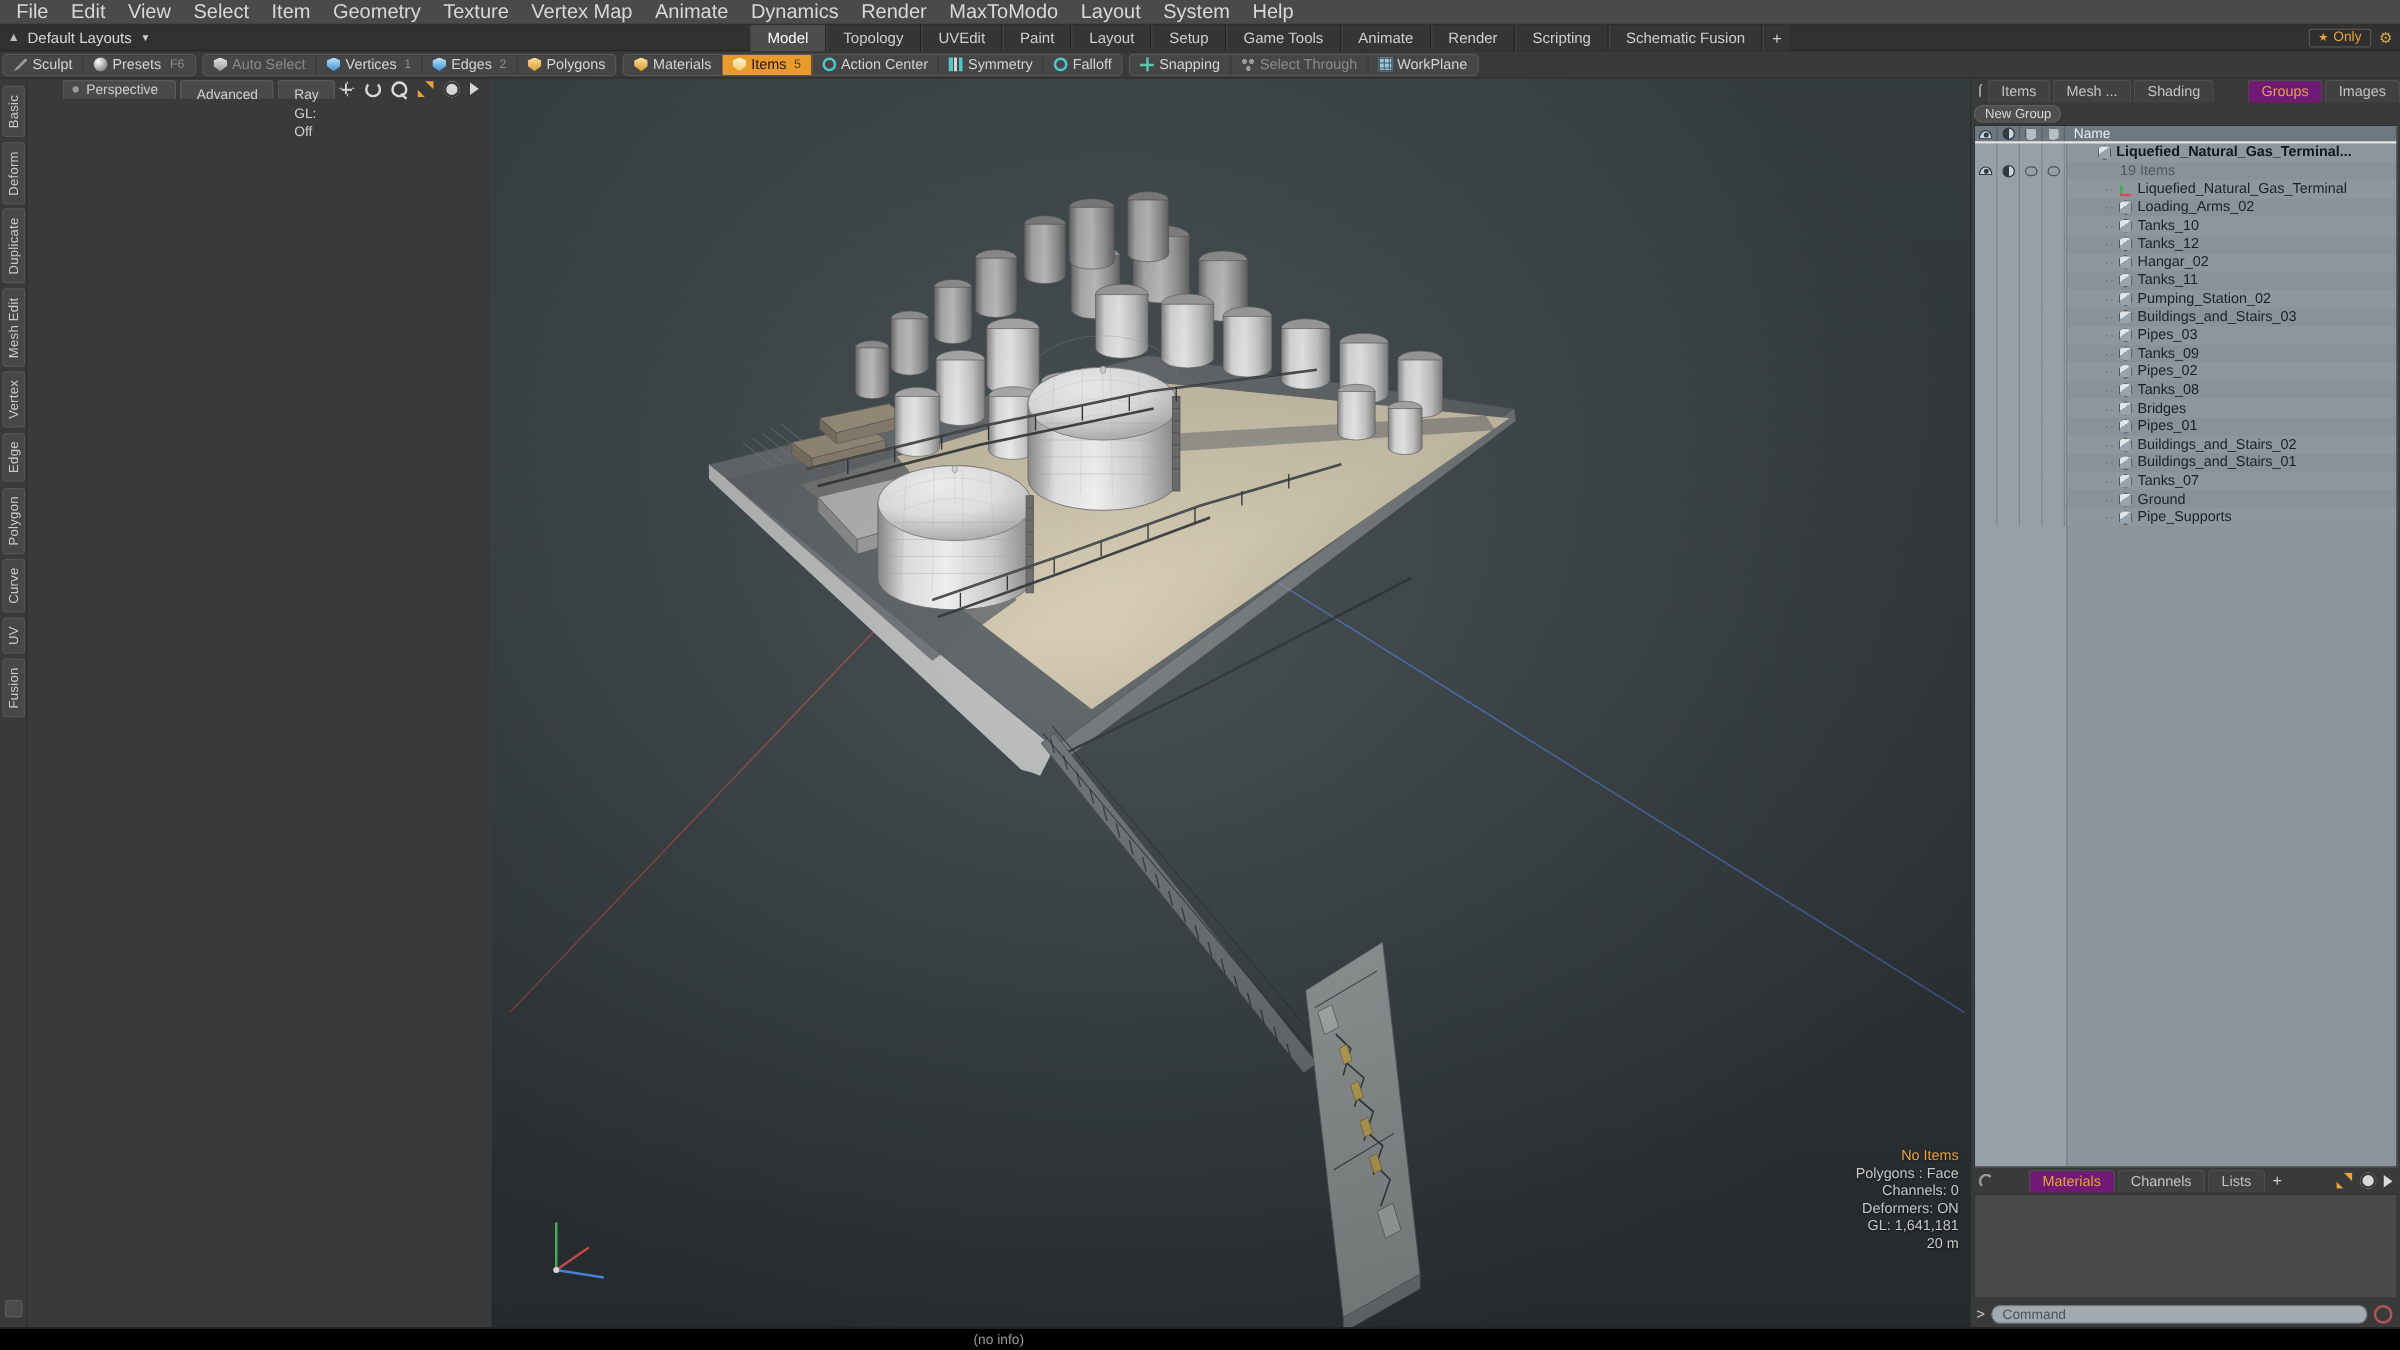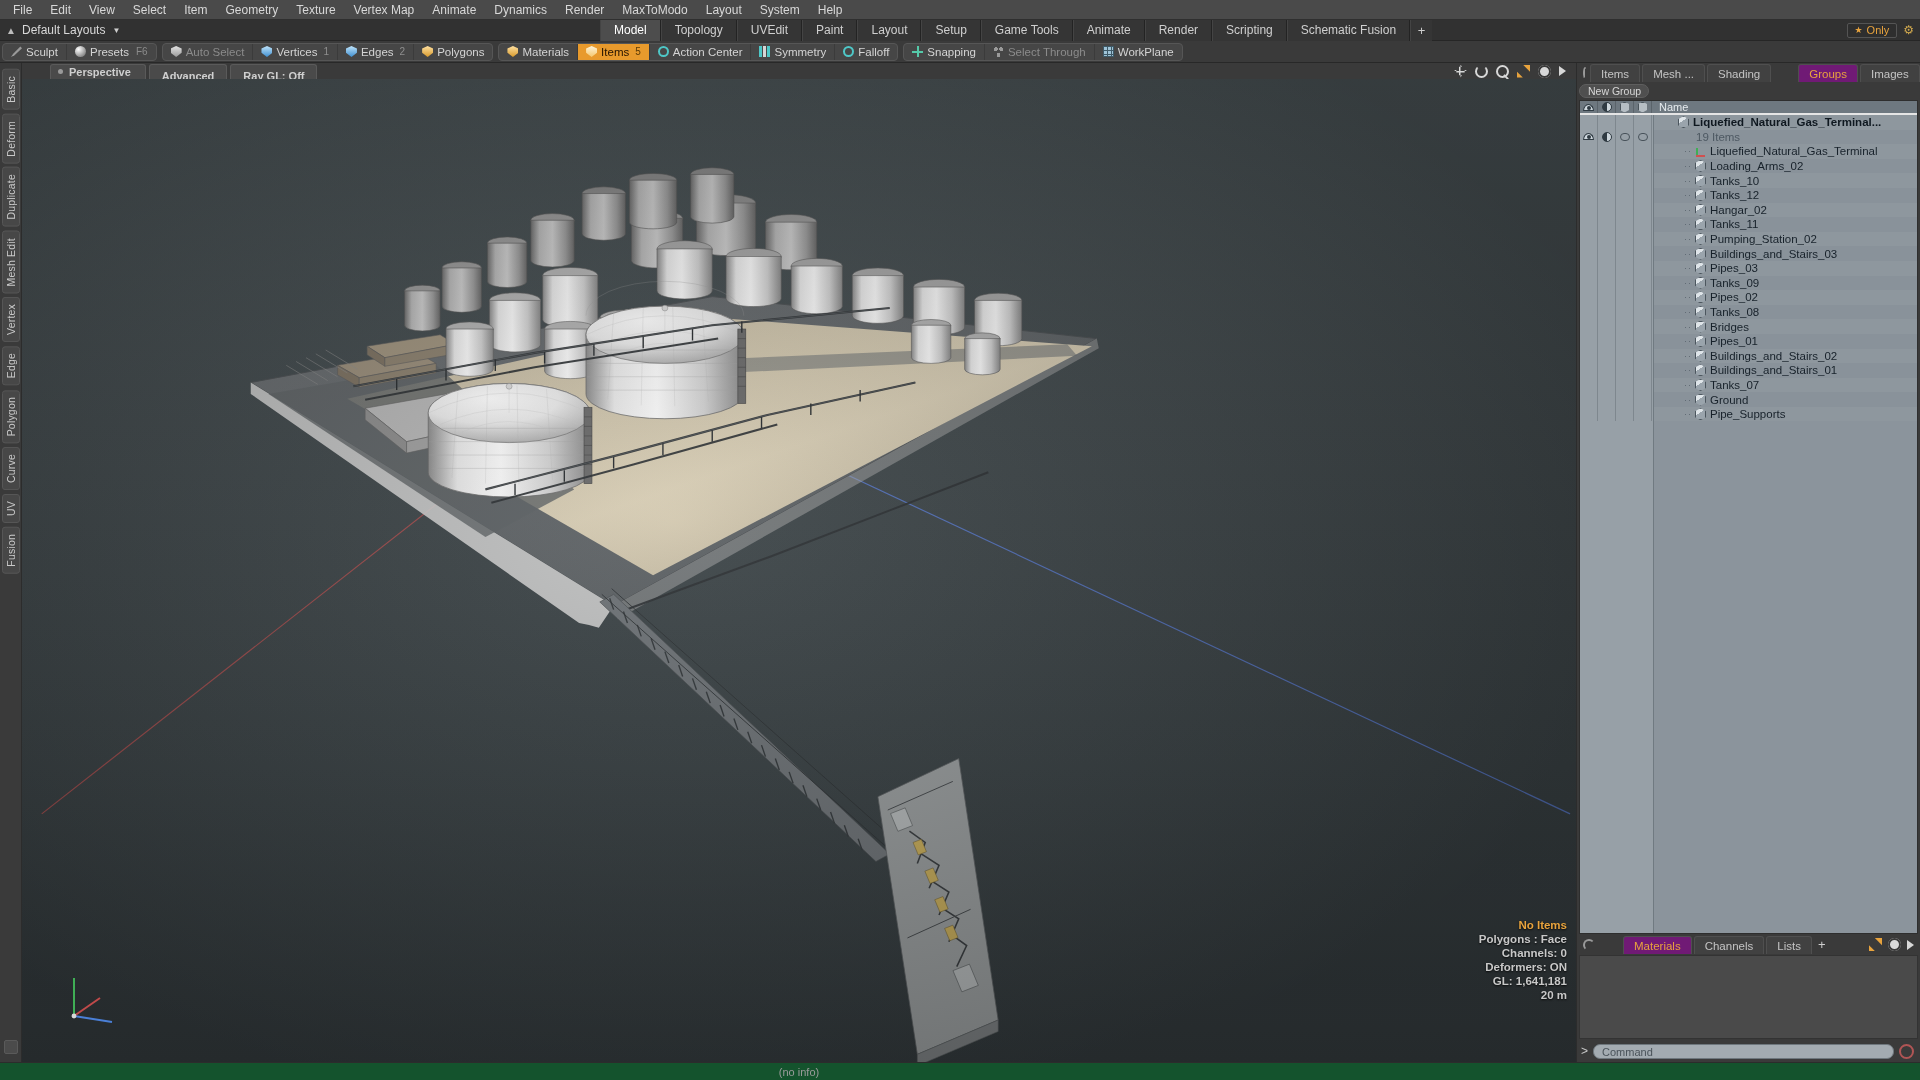--- a/index.html
+++ b/index.html
@@ -32,21 +32,21 @@
     width:38px; height:22px; display:flex; align-items:center; justify-content:center;
     color:#cfcfcf; font-size:13px; line-height:1;
   }
 
   
   .menubar {
     height:20px; flex:0 0 20px; background:#4a4a4a; display:flex; align-items:center;
     padding-left:4px; border-bottom:1px solid #2f2f2f;
   }
   .menu-item {
-    padding:0 9px; height:20px; line-height:20px; font-size:12px; color:#d8d8d8;
+    padding:0 9px; height:20px; line-height:20px; font-size:16px; color:#d8d8d8;
     white-space:nowrap;
   }
 
   
   .layoutrow {
     height:21px; flex:0 0 21px; background:#313131; display:flex; align-items:center;
     border-bottom:1px solid #262626; position:relative;
   }
   .lr-arrow { width:22px; text-align:center; color:#bdbdbd; font-size:10px; }
   .lr-label { font-size:12px; color:#d8d8d8; padding-right:4px;}
@@ -129,21 +129,21 @@
   }
   .rail-tab {
     writing-mode:vertical-rl; text-orientation:mixed; transform:rotate(180deg);
     font-size:10.5px; color:#c9c9c9; background:#474747; border:1px solid #565656;
     border-radius:3px; padding:6px 2px; margin-bottom:4px; letter-spacing:.2px;
   }
   .rail-pad { margin-top:auto; }
   .rail-sq { width:14px;height:14px;background:#4b4b4b;border:1px solid #5a5a5a;border-radius:2px;margin-bottom:8px;}
 
   
-  .viewcol { flex:1 1 auto; display:flex; flex-direction:column; min-width:0;font-weight:bold; }
+  .viewcol { flex:1 1 auto; display:flex; flex-direction:row; min-width:0; }
   .vp-header {
     height:16px; flex:0 0 16px; background:#3a3a3a; display:flex; align-items:center;
     gap:0; padding-left:28px; position:relative;
   }
   .vp-dot { position:absolute; left:36px; top:6px; width:5px;height:5px;border-radius:50%;
             background:#9a9a9a; }
   .vp-tab {
     height:15px; line-height:15px; font-size:11px; color:#cfcfcf; padding:0 14px 0 18px;
     background:#4a4a4a; border:1px solid #5a5a5a; border-bottom:none;
     border-radius:3px 3px 0 0; margin-right:3px;
@@ -259,21 +259,21 @@
   .cmdbar { height:22px; flex:0 0 22px; display:flex; align-items:center; gap:5px; padding:0 6px 0 4px; }
   .cmd-gt { color:#c9c9c9; font-size:12px; }
   .cmd-input {
     flex:1 1 auto; height:15px; background:#a3abb1; border:1px solid #6e777d; border-radius:7px;
     font-size:11px; color:#4a535a; line-height:14px; padding-left:8px;
   }
   .cmd-rec { width:15px;height:15px;border:2px solid #b05555;border-radius:50%; flex:0 0 15px; }
 
   
   .statusbar {
-    height:18px; flex:0 0 18px; background:#14532d; border-top:1px solid #2c2c2c;
+    height:18px; flex:0 0 18px; background:#000000; border-top:1px solid #2c2c2c;
     display:flex; align-items:center; position:relative;
   }
   .sb-left { width:22px; }
   .sb-info { flex:1 1 auto; text-align:center; font-size:11px; color:#9b9b9b; }
   .sb-right { width:344px; }
 
   
   .scene { position:absolute; left:0; top:0; width:100%; height:100%; }
 </style>
 </head>

